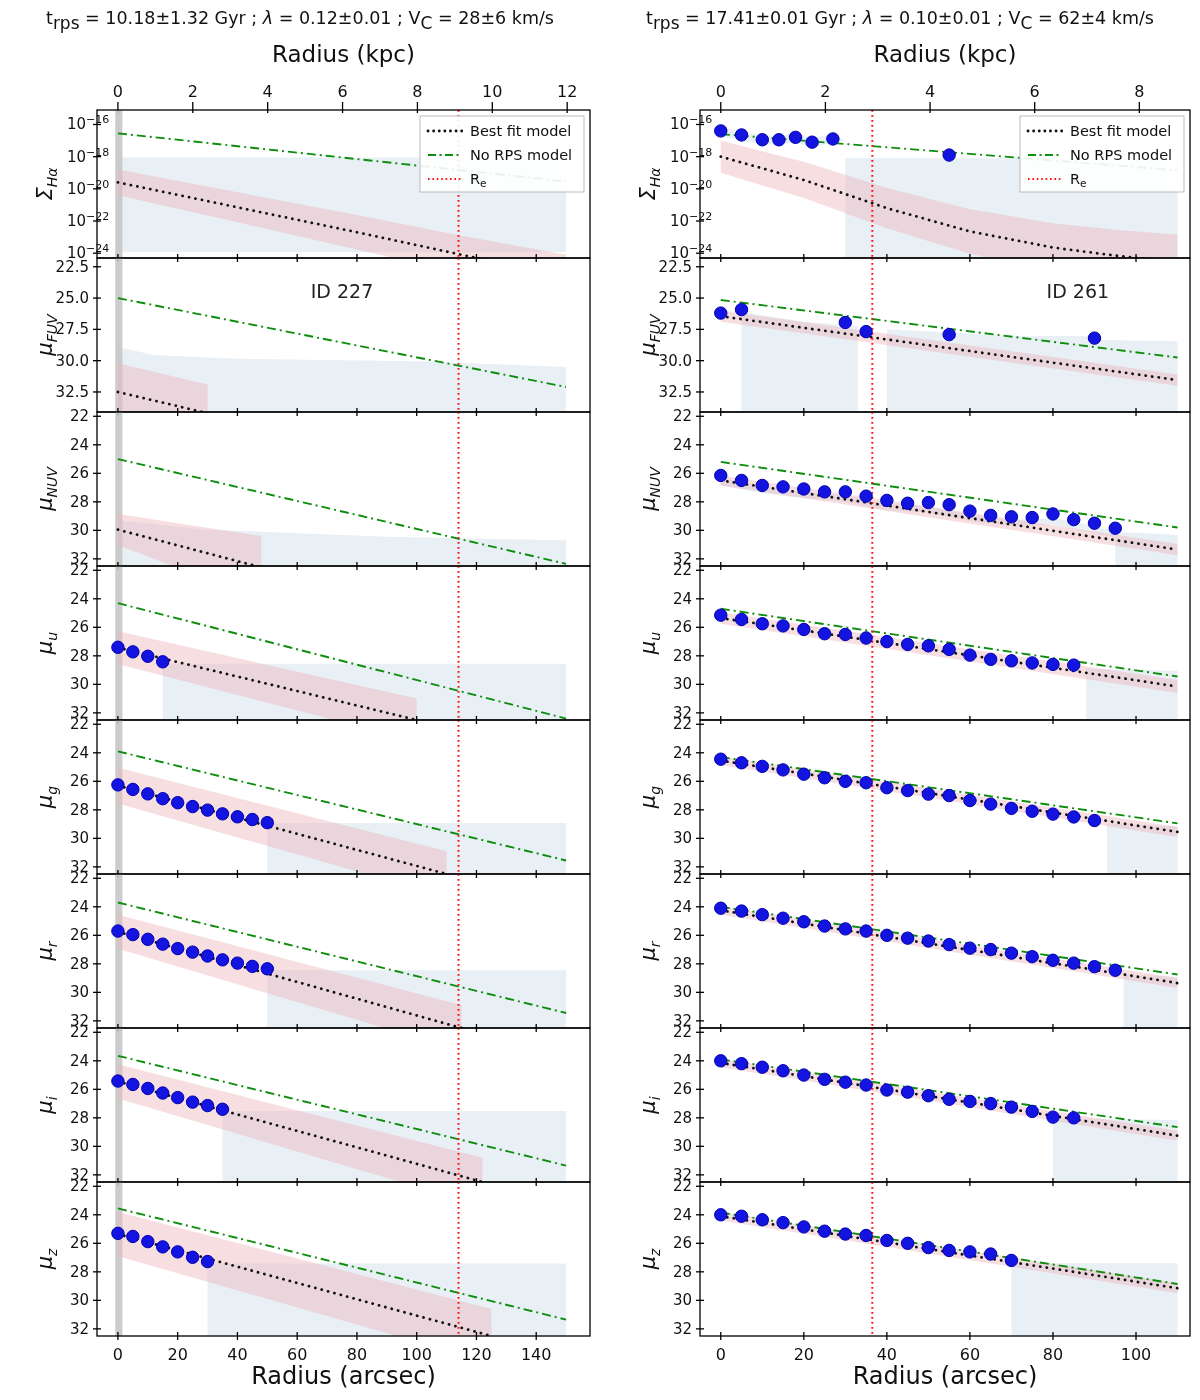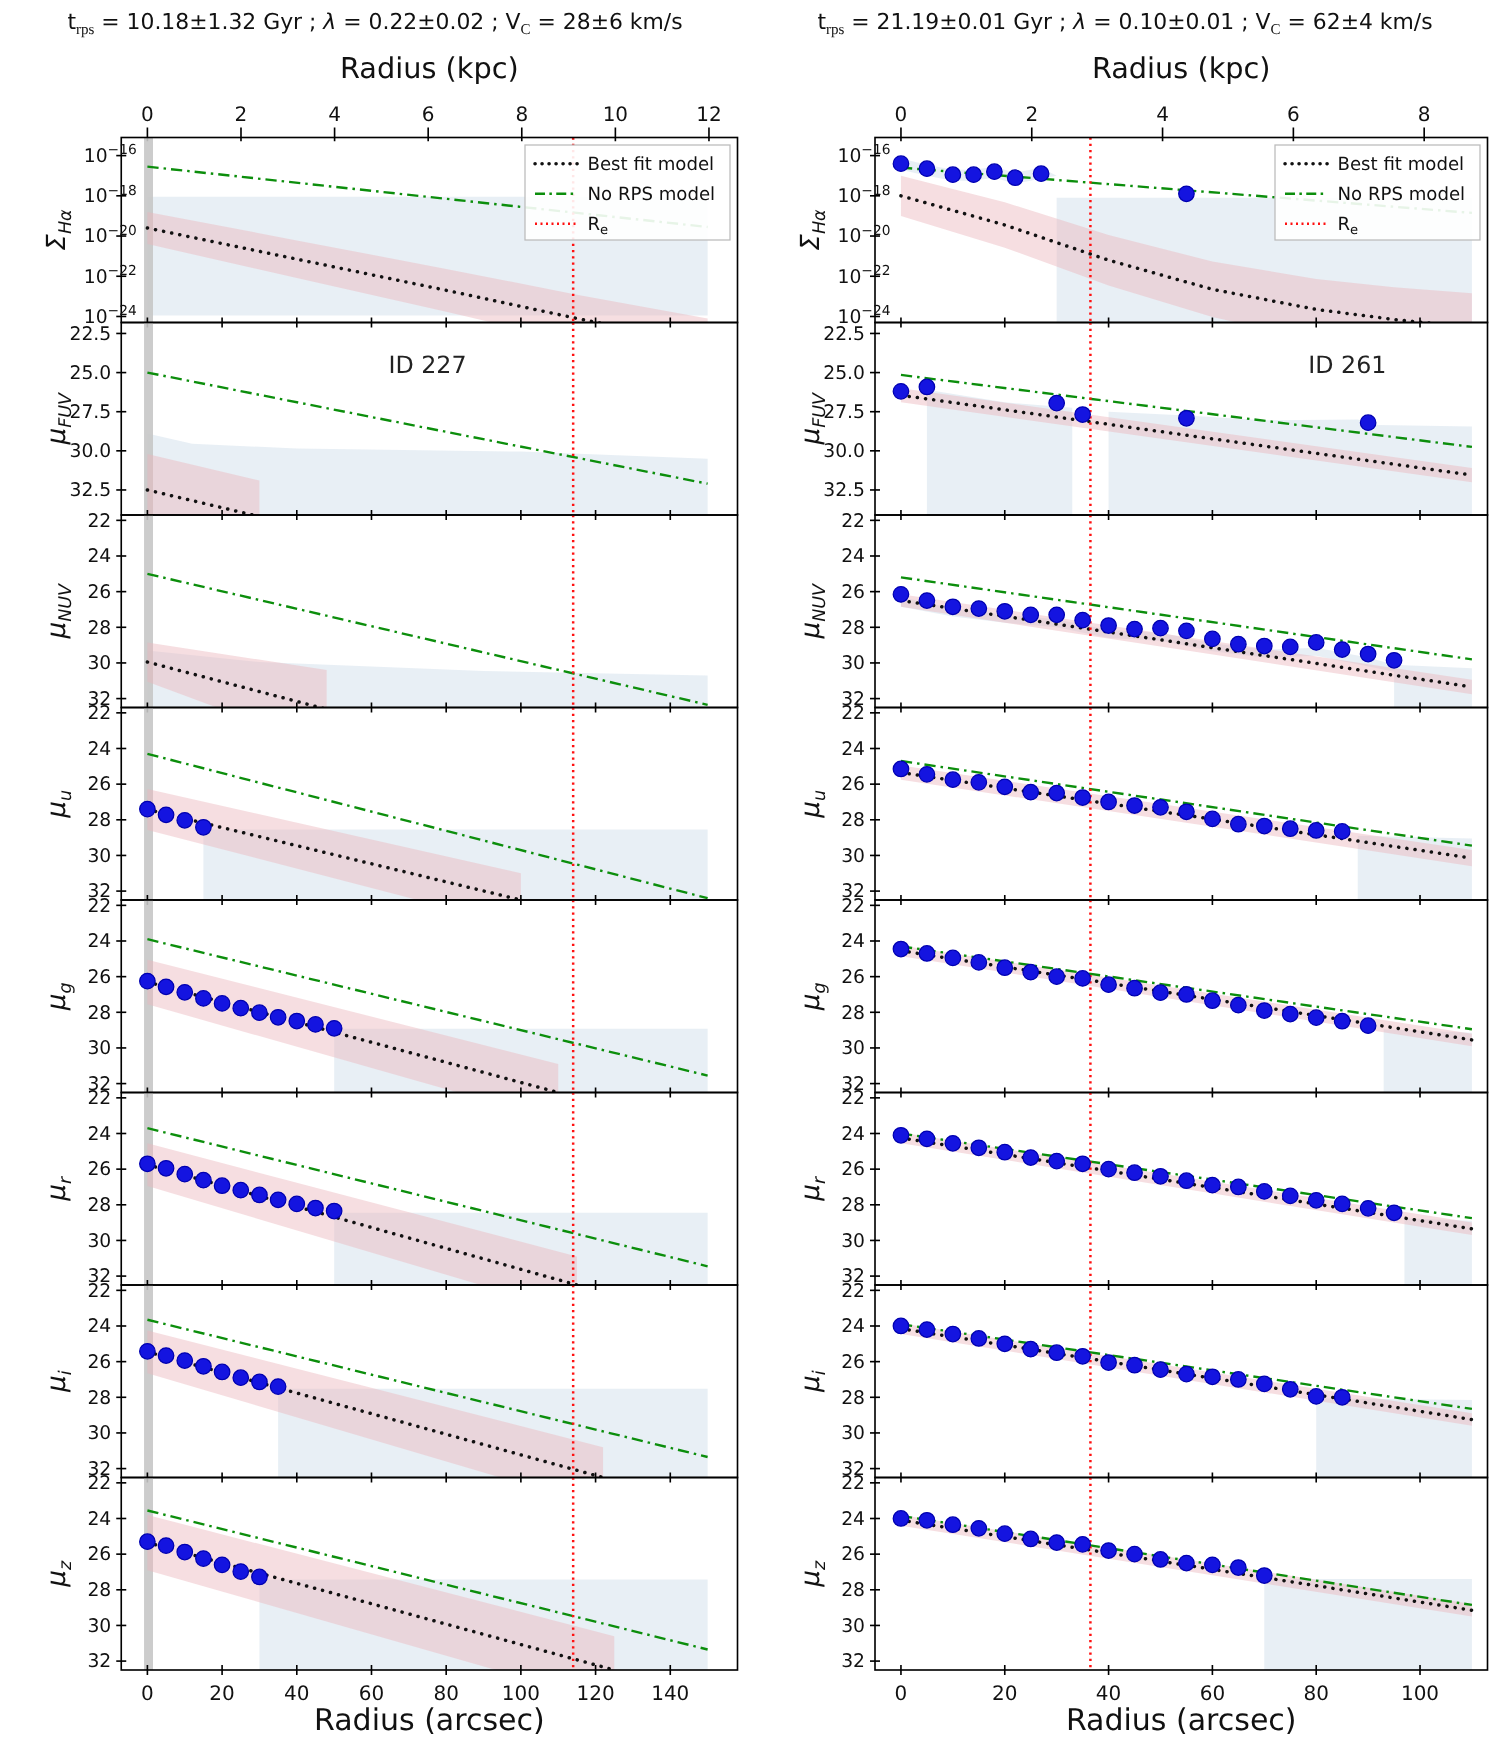--- a/index.html
+++ b/index.html
@@ -1,31 +1,31 @@
 <!DOCTYPE html>
 <html><head>
 <meta charset="utf-8">
 <style>
   html,body{margin:0;padding:0;background:#ffffff;}
   .fig{position:relative;width:1200px;height:1400px;background:#fff;overflow:hidden;
        font-family:"DejaVu Sans","Liberation Sans",sans-serif;}
   .fig-title{position:absolute;top:8px;width:600px;text-align:center;font-size:17.5px;color:#111;}
-  .fig-title sub{font-size:12px;font-family:Liberation Serif, serif;}
+  .fig-title sub{font-size:17px;}
   .fig-title .it{font-style:italic;}
   svg{position:absolute;left:0;top:0;}
 </style>
 </head>
 <body>
 
 <div class="fig">
   <div class="fig-title" style="left:0;">
-    <span>t</span><sub>rps</sub><span> = 10.18±1.32 Gyr ;  </span><span class="it">λ</span><span> = 0.22±0.02 ;  </span><span>V</span><sub>C</sub><span> = 28±6 km/s</span>
+    <span>t</span><sub>rps</sub><span> = 10.18±1.32 Gyr ;  </span><span class="it">λ</span><span> = 0.12±0.01 ;  </span><span>V</span><sub>C</sub><span> = 28±6 km/s</span>
   </div>
   <div class="fig-title" style="left:600px;">
-    <span>t</span><sub>rps</sub><span> = 21.19±0.01 Gyr ;  </span><span class="it">λ</span><span> = 0.10±0.01 ;  </span><span>V</span><sub>C</sub><span> = 62±4 km/s</span>
+    <span>t</span><sub>rps</sub><span> = 17.41±0.01 Gyr ;  </span><span class="it">λ</span><span> = 0.10±0.01 ;  </span><span>V</span><sub>C</sub><span> = 62±4 km/s</span>
   </div>
   <svg id="fig-svg" width="1200" height="1400" viewBox="0 0 1200 1400">
       <defs>
         <clipPath id="clip-0-0">
           <rect x="97" y="110" width="493" height="148"></rect>
         </clipPath>
         <clipPath id="clip-0-1">
           <rect x="97" y="258" width="493" height="154"></rect>
         </clipPath>
         <clipPath id="clip-0-2">

